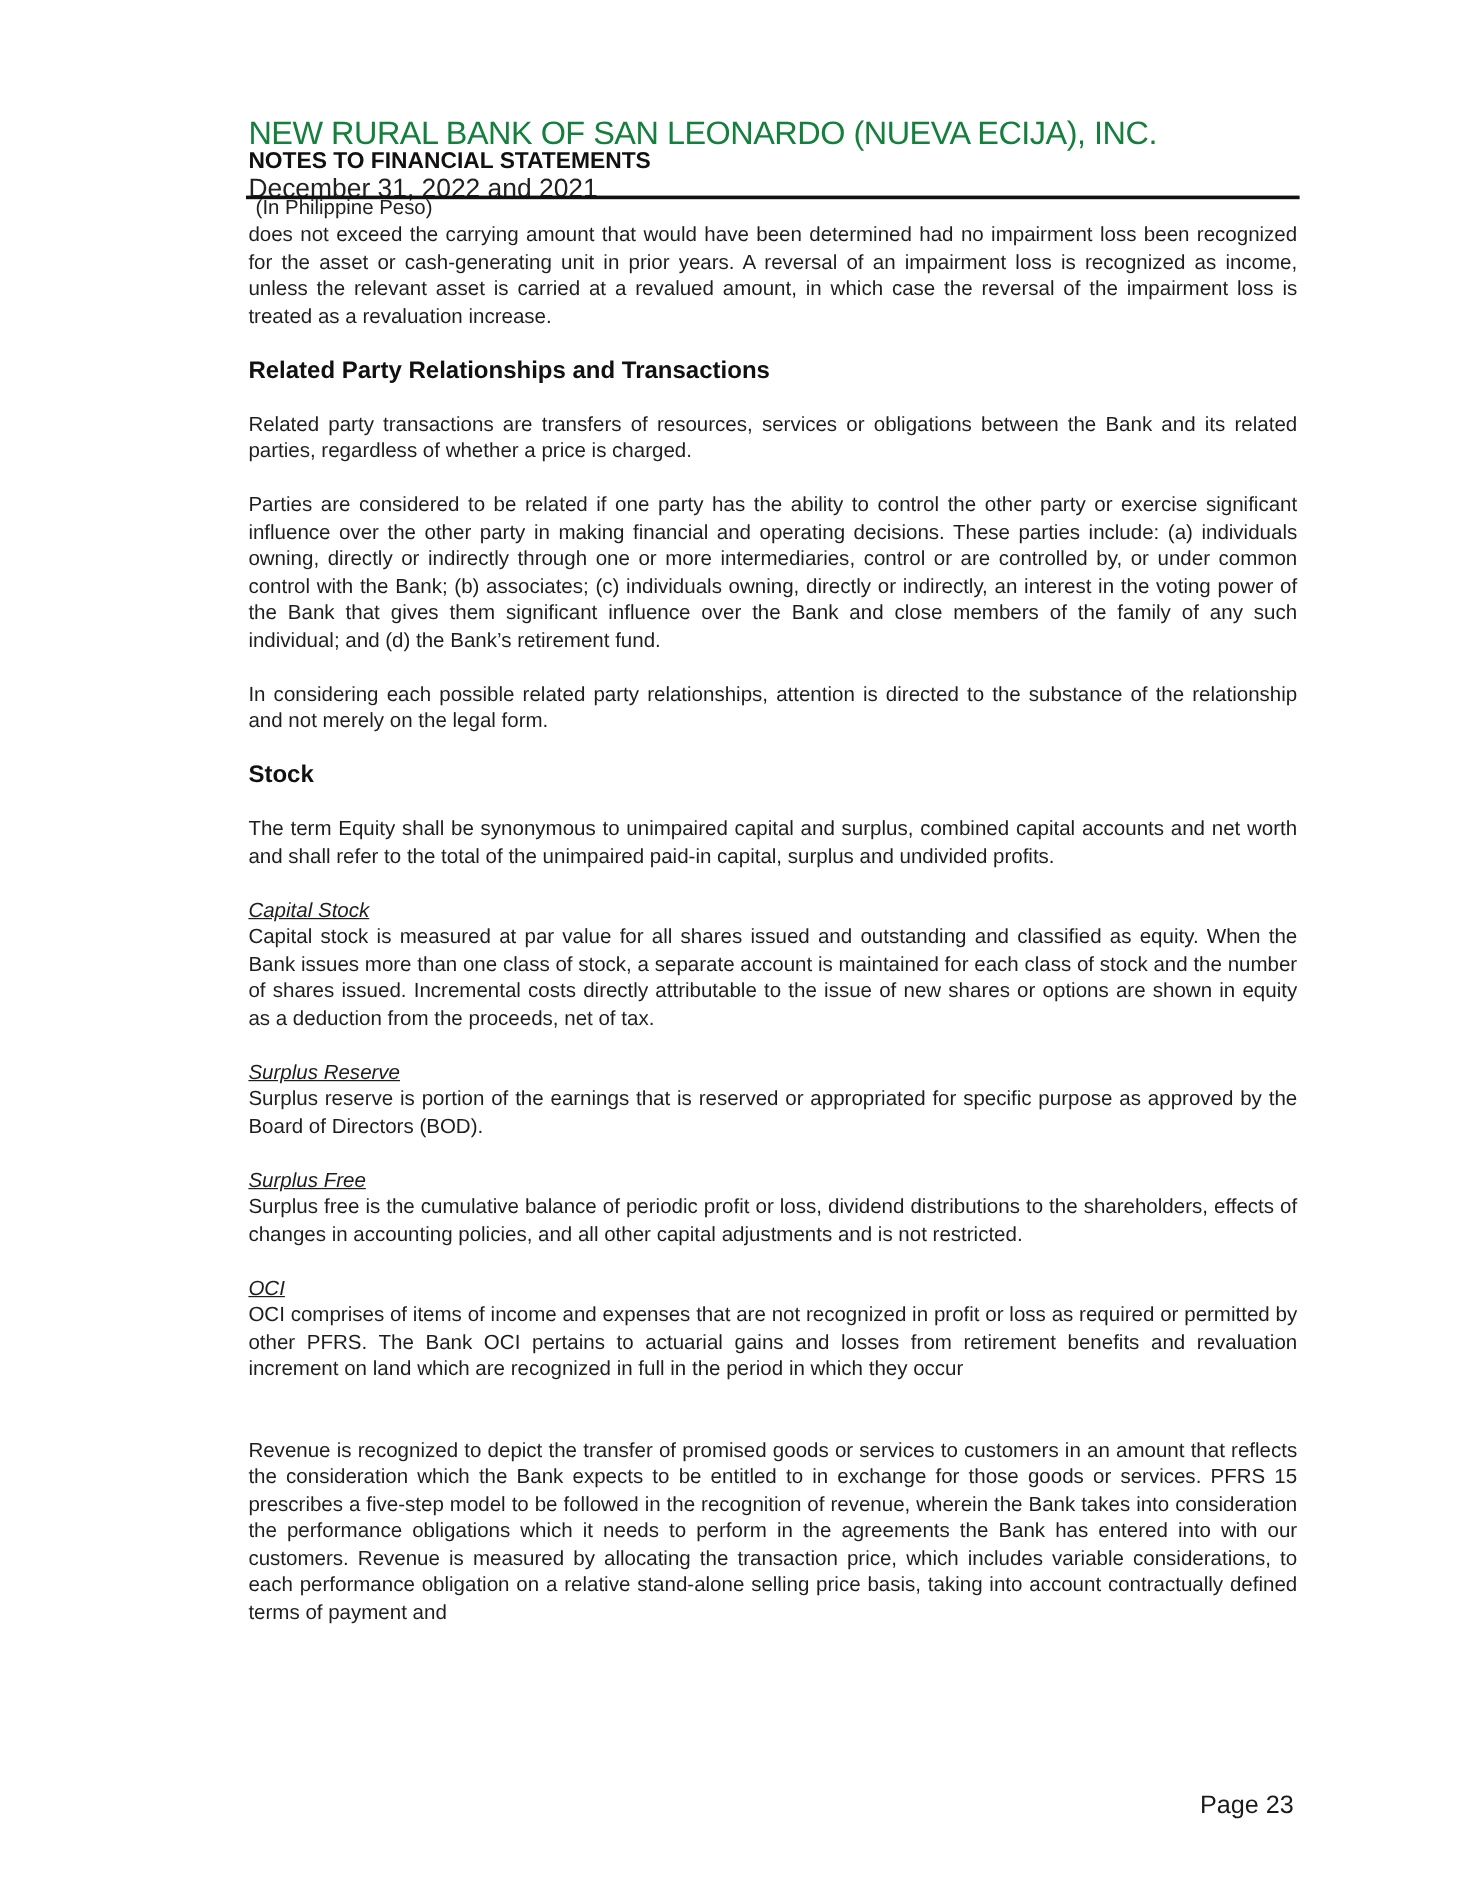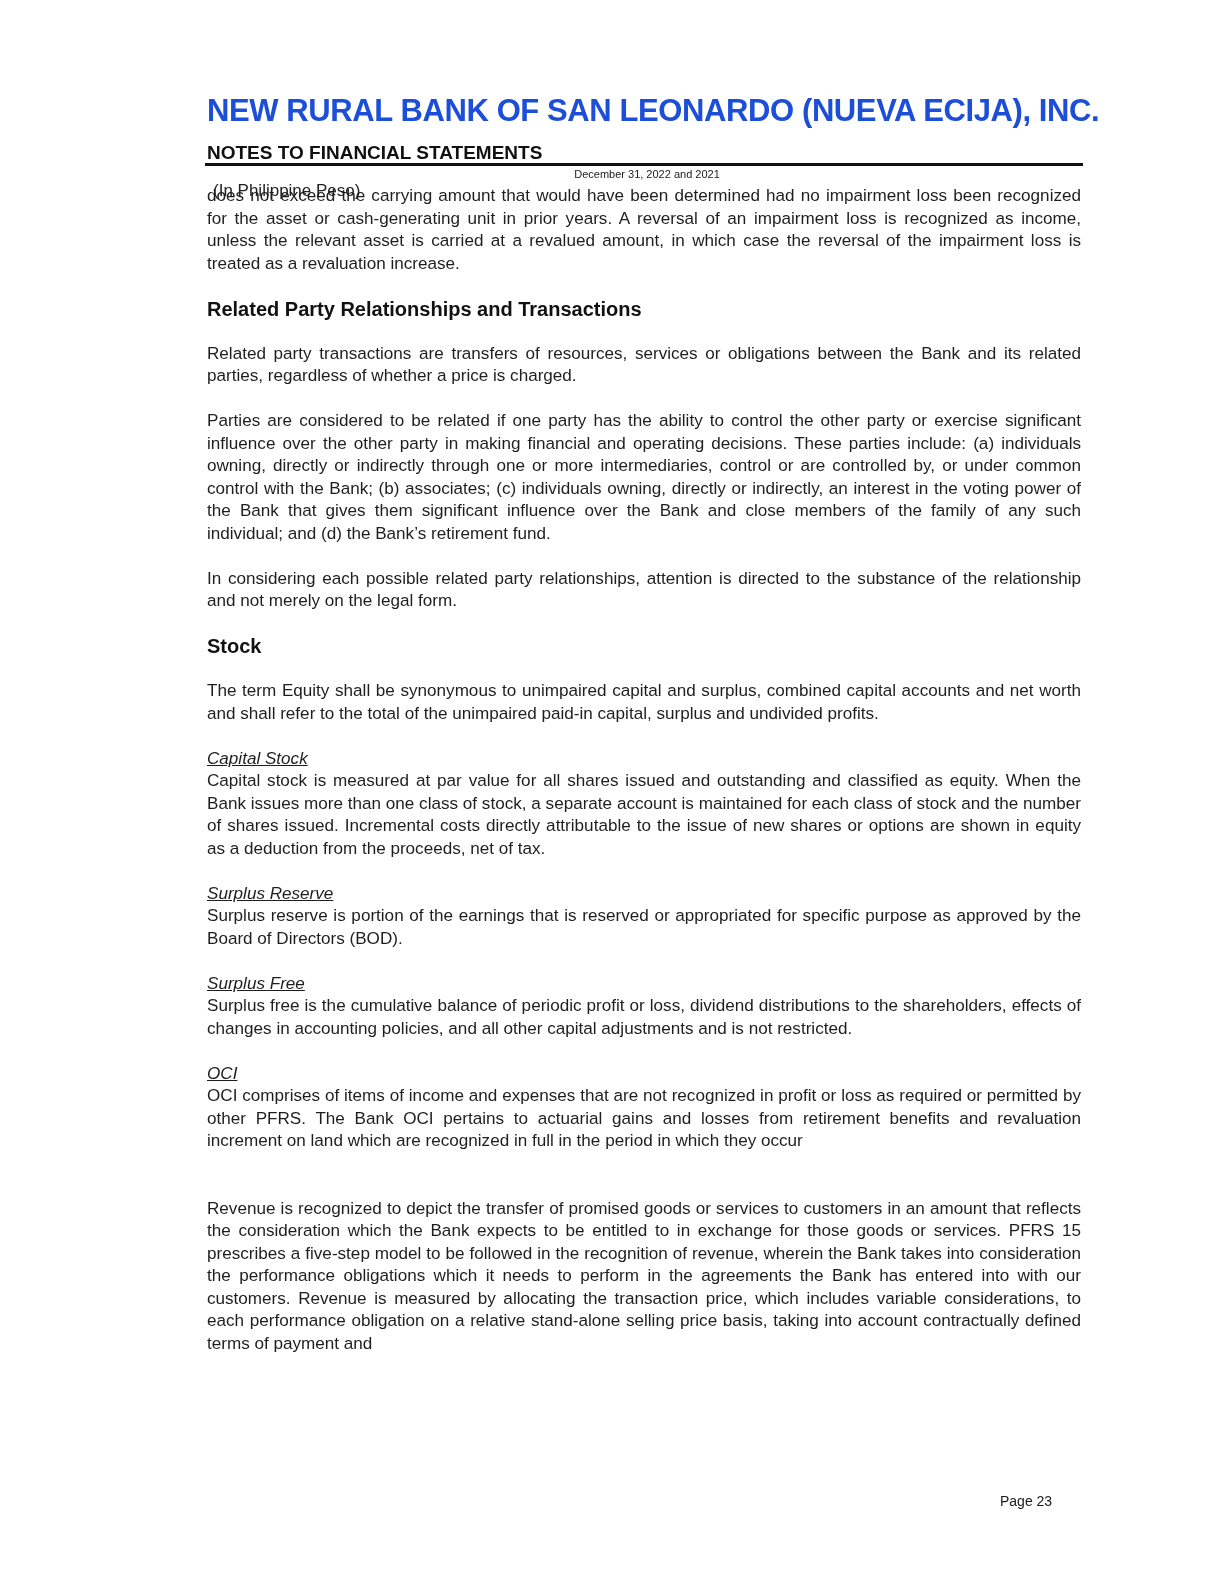--- a/index.html
+++ b/index.html
@@ -15,40 +15,39 @@
       font-family: "Liberation Sans", sans-serif;
       color: #1a1a1a;
     }
     .hdr {
       position: absolute;
       left: 207px;
       top: 98px;
       width: 880px;
     }
     .hdr-company {
-      font-size: 31px;
-      font-weight: bold;
+      font-size: 27px;
+      font-weight: normal;
       letter-spacing: -0.4px;
       line-height: 26px;
-      color: #1d4ed8;
+      color: #15803d;
       white-space: nowrap;
     }
     .hdr-notes {
       font-size: 19px;
       font-weight: bold;
       line-height: 22px;
       color: #111;
-      margin-top: 18px;
+      margin-top: 0px;
     }
     .hdr-date {
-      font-size: 11px;
+      font-size: 22px;
       line-height: 19px;
       color: #222;
       margin-top: 1px;
-      text-align: center;
     }
     .hdr-currency {
       font-size: 17px;
       line-height: 13px;
       color: #222;
       margin-left: 6px;
     }
     .hdr-rule {
       position: absolute;
       left: 205px;
@@ -80,21 +79,21 @@
     }
     .sub {
       font-style: italic;
       text-decoration: underline;
       margin: 0;
     }
     .page-num {
       position: absolute;
       left: 1000px;
       top: 1493px;
-      font-size: 14px;
+      font-size: 21px;
       color: #1a1a1a;
     }
   </style>
 </head>
 <body>
 
 <div class="hdr">
   <div class="hdr-company">NEW RURAL BANK OF SAN LEONARDO (NUEVA ECIJA), INC.</div>
   <div class="hdr-notes">NOTES TO FINANCIAL STATEMENTS</div>
   <div class="hdr-date">December 31, 2022 and 2021</div>

